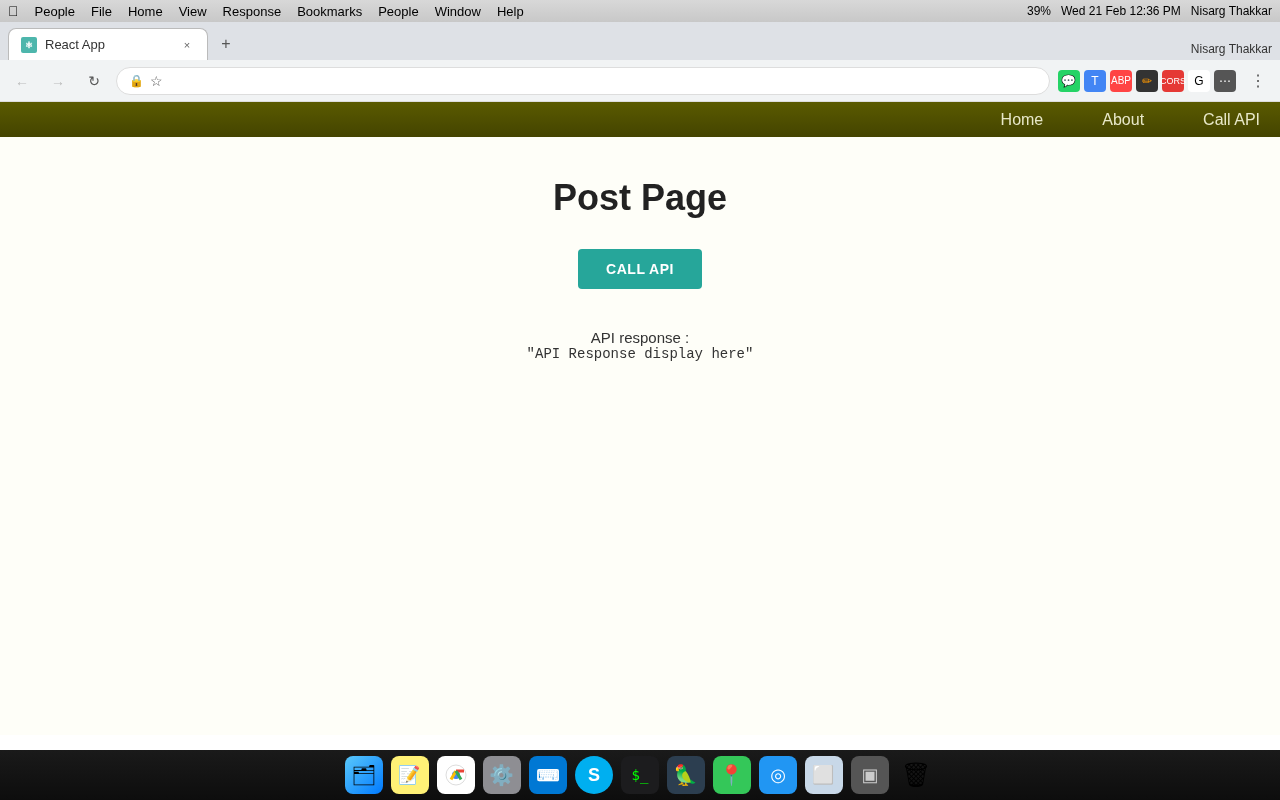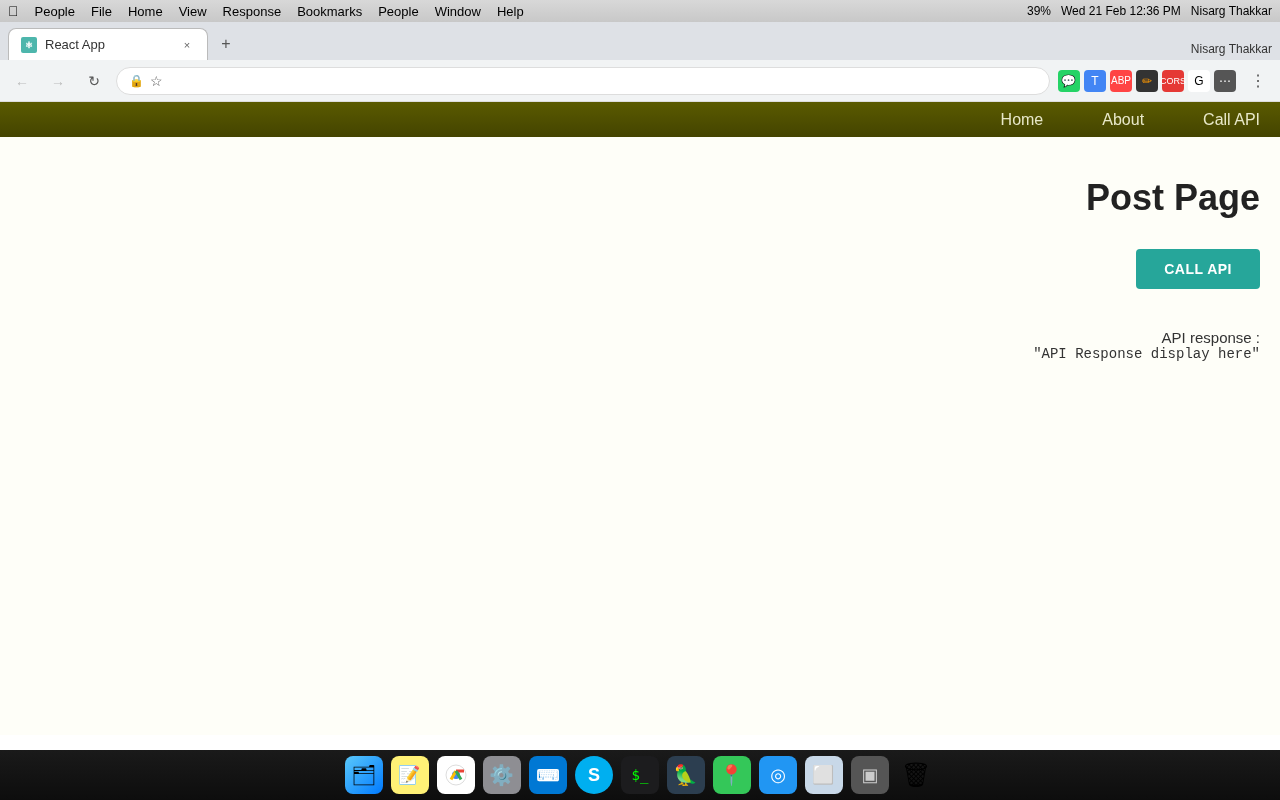--- a/index.html
+++ b/index.html
@@ -187,21 +187,21 @@
       cursor: pointer;
       text-decoration: none;
     }
 
     
     .main-content {
       background: #fefef8;
       min-height: calc(800px - 22px - 38px - 42px - 50px - 50px);
       display: flex;
       flex-direction: column;
-      align-items: flex-end;
+      align-items: center;
       padding: 40px 20px;
     }
 
     .page-title {
       font-size: 36px;
       font-weight: bold;
       color: #222;
       margin-bottom: 30px;
     }
 

